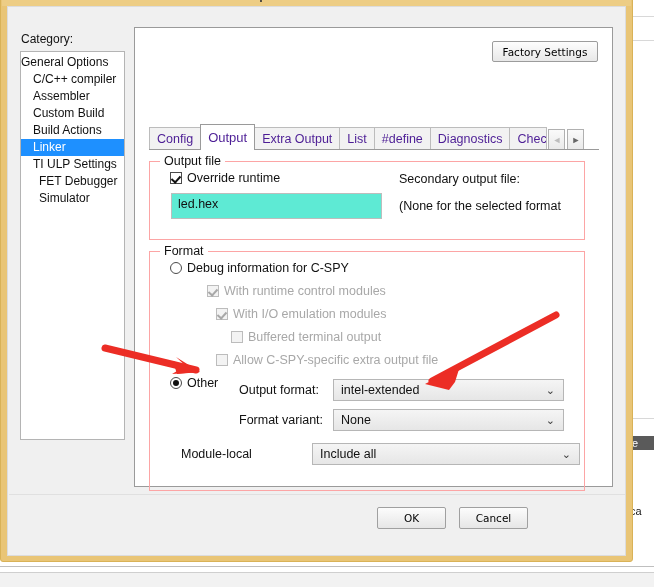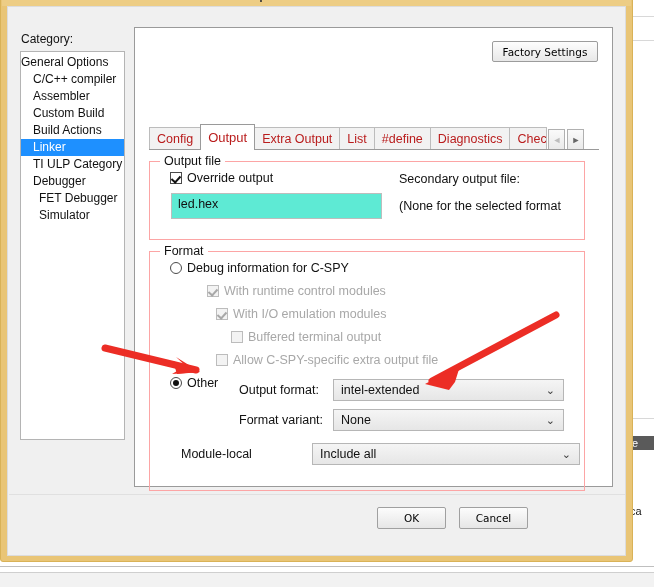--- a/index.html
+++ b/index.html
@@ -167,21 +167,21 @@
     width: 450px;
     height: 26px;
     display: flex;
     align-items: flex-end;
   }
   .tab {
     height: 23px;
     line-height: 23px;
     padding: 0 7px;
     font-size: 12.5px;
-    color: #b91c1c;
+    color: #4c1d95;
     background: #f2f2f2;
     border: 1px solid #bcbcbc;
     border-bottom: none;
     margin-right: -1px;
     white-space: nowrap;
     box-sizing: border-box;
   }
   .tab.active {
     height: 26px;
     line-height: 25px;
@@ -375,22 +375,21 @@
 
     <div class="cat-label">Category:</div>
 
     <div class="cat-list">
       <div class="cat-item">General Options</div>
       <div class="cat-item indent1">C/C++ compiler</div>
       <div class="cat-item indent1">Assembler</div>
       <div class="cat-item indent1">Custom Build</div>
       <div class="cat-item indent1">Build Actions</div>
       <div class="cat-item indent1 selected">Linker</div>
-      <div class="cat-item indent1">TI ULP Category</div>
-      <div class="cat-item indent1">Debugger</div>
+      <div class="cat-item indent1">TI ULP Settings</div>
       <div class="cat-item indent2">FET Debugger</div>
       <div class="cat-item indent2">Simulator</div>
     </div>
 
     <div class="right-pane">
 
       <div class="factory-btn">Factory Settings</div>
 
       <div class="tab-underline"></div>
       <div class="tabstrip">
@@ -403,21 +402,21 @@
         <div class="tab clipped">Chec</div>
         <div class="tab-spin disabled">◄</div>
         <div class="tab-spin">►</div>
       </div>
 
       <div class="group" style="left:14px; top:133px; width:436px; height:79px;">
         <span class="group-title">Output file</span>
       </div>
 
       <div class="ctl-row" style="left:35px; top:143px;">
-        <span class="cb checked"></span><span>Override output</span>
+        <span class="cb checked"></span><span>Override runtime</span>
       </div>
 
       <div class="textbox" style="left:36px; top:165px; width:211px; height:26px;">led.hex</div>
 
       <div class="static-txt" style="left:264px; top:144px; width:180px;">Secondary output file:</div>
 
       <div class="static-txt" style="left:264px; top:171px; width:172px;">(None for the selected format</div>
 
       <div class="group" style="left:14px; top:223px; width:436px; height:240px;">
         <span class="group-title">Format</span>

